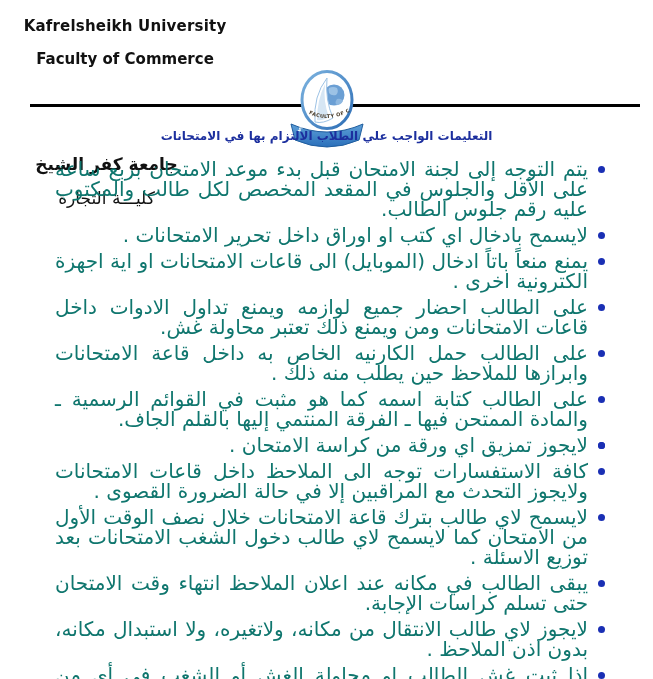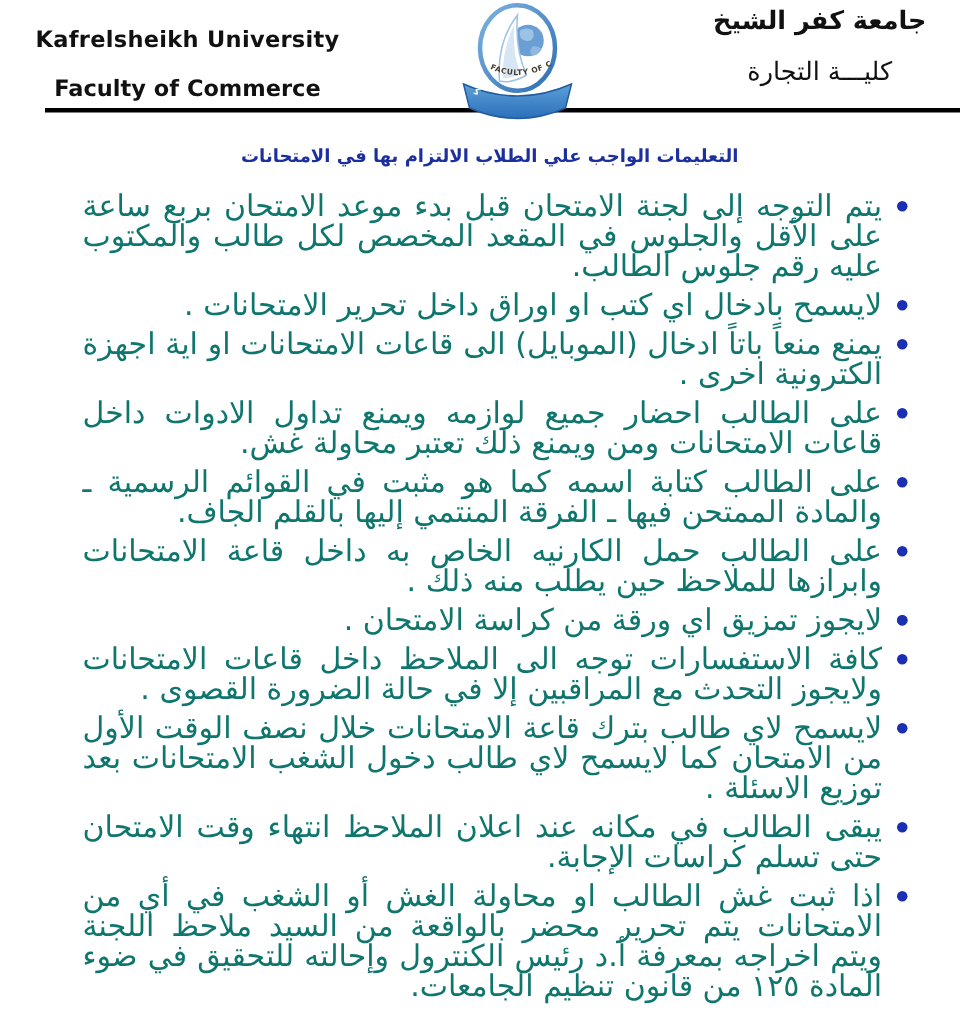--- a/index.html
+++ b/index.html
@@ -5,21 +5,21 @@
   html,body{margin:0;padding:0;background:#ffffff;}
   body{
     width:653px;height:679px;overflow:hidden;
     font-family:"DejaVu Sans","Liberation Sans",sans-serif;
     color:#111111;
     -webkit-font-smoothing:antialiased;
   }
   .page{width:653px;height:679px;background:#ffffff;position:relative;}
 
   
-  .header{display:flex;height:72px;align-items:stretch;}
+  .header{display:flex;height:104px;align-items:stretch;flex-direction:column;}
   .header-en{width:250px;text-align:center;padding-top:17px;box-sizing:border-box;}
   .header-en .l1{font-size:15px;font-weight:700;letter-spacing:.2px;}
   .header-en .l2{font-size:15px;font-weight:700;margin-top:15px;}
   .logo-wrap{flex:1;display:flex;justify-content:center;align-items:flex-start;padding-top:2px;}
   .header-ar{width:213px;text-align:center;padding-top:4px;box-sizing:border-box;direction:rtl;}
   .header-ar .l1{font-size:17px;font-weight:700;}
   .header-ar .l2{font-size:17px;font-weight:400;margin-top:14px;}
 
   .divider{height:3px;background:#000000;margin:0 13px 0 30px;}
 
@@ -112,23 +112,24 @@
 
   <div class="divider"></div>
 
   <h1 class="title">التعليمات الواجب علي الطلاب الالتزام بها في الامتحانات</h1>
 
   <ul class="instructions">
     <li><span class="dot"></span><span>يتم التوجه إلى لجنة الامتحان قبل بدء موعد الامتحان بربع ساعة على الأقل والجلوس في المقعد المخصص لكل طالب والمكتوب عليه رقم جلوس الطالب.</span></li>
     <li><span class="dot"></span><span>لايسمح بادخال اي كتب او اوراق داخل تحرير الامتحانات .</span></li>
     <li><span class="dot"></span><span>يمنع منعاً باتاً ادخال (الموبايل) الى قاعات الامتحانات او اية اجهزة الكترونية اخرى .</span></li>
     <li><span class="dot"></span><span>على الطالب احضار جميع لوازمه ويمنع تداول الادوات داخل قاعات الامتحانات ومن ويمنع ذلك تعتبر محاولة غش.</span></li>
+    <li><span class="dot"></span><span>على الطالب حمل الكارنيه الخاص به داخل قاعة الامتحانات وابرازها للملاحظ حين يطلب منه ذلك .</span></li>
     <li><span class="dot"></span><span>على الطالب كتابة اسمه كما هو مثبت في القوائم الرسمية ـ والمادة الممتحن فيها ـ الفرقة المنتمي إليها بالقلم الجاف.</span></li>
-    <li><span class="dot"></span><span>على الطالب حمل الكارنيه الخاص به داخل قاعة الامتحانات وابرازها للملاحظ حين يطلب منه ذلك .</span></li>
     <li><span class="dot"></span></li>
     <li><span class="dot"></span><span>لايجوز تمزيق اي ورقة من كراسة الامتحان .</span></li>
     <li><span class="dot"></span><span>كافة الاستفسارات توجه الى الملاحظ داخل قاعات الامتحانات ولايجوز التحدث مع المراقبين إلا في حالة الضرورة القصوى .</span></li>
     <li><span class="dot"></span><span>لايسمح لاي طالب بترك قاعة الامتحانات خلال نصف الوقت الأول من الامتحان كما لايسمح لاي طالب دخول الشغب الامتحانات بعد توزيع الاسئلة .</span></li>
     <li><span class="dot"></span><span>يبقى الطالب في مكانه عند اعلان الملاحظ انتهاء وقت الامتحان حتى تسلم كراسات الإجابة.</span></li>
+    <li><span class="dot"></span><span>لايجوز لاي طالب الانتقال من مكانه، ولاتغيره، ولا استبدال مكانه، بدون اذن الملاحظ .</span></li>
     <li><span class="dot"></span><span>اذا ثبت غش الطالب او محاولة الغش أو الشغب في أي من الامتحانات يتم تحرير محضر بالواقعة من السيد ملاحظ اللجنة ويتم اخراجه بمعرفة أ.د رئيس الكنترول وإحالته للتحقيق في ضوء المادة ١٢٥ من قانون تنظيم الجامعات.</span></li>
   </ul>
 
 </div>
 
 </body></html>

